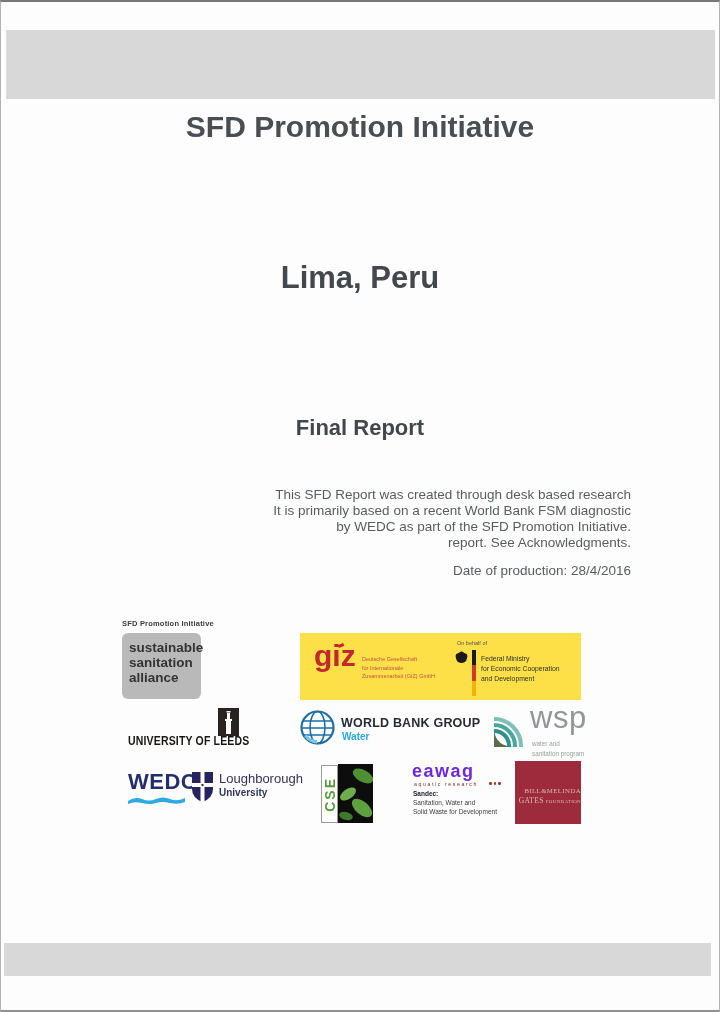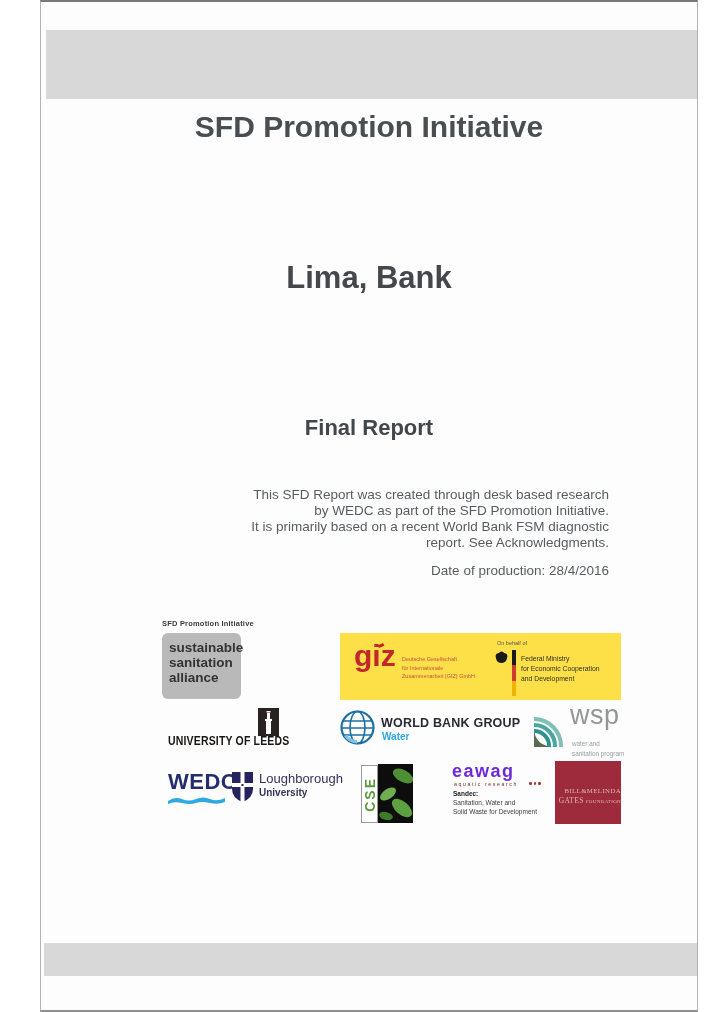--- a/index.html
+++ b/index.html
@@ -1,21 +1,20 @@
 <!DOCTYPE html>
 <html><head>
 <meta charset="utf-8">
 <style>
   html,body{margin:0;padding:0;background:#ffffff;}
   .page{
-    position:relative;width:658px;height:1012px;background:#fdfdfd;
+    position:relative;width:720px;height:1012px;background:#fdfdfd;
     font-family:"Liberation Sans",sans-serif;box-sizing:border-box;
     border:1px solid #b3b3b3;border-top:2px solid #787878;border-bottom:2px solid #8f8f8f;
     overflow:hidden;
-    margin-left:40px;
   }
   .abs{position:absolute;}
   .band{background:#d8d8d8;}
   .title{left:0;right:0;top:108px;text-align:center;font-size:30px;font-weight:bold;color:#494e53;margin:0;}
   .city{left:0;right:0;top:258px;text-align:center;font-size:31px;font-weight:bold;color:#44484d;margin:0;}
   .report-type{left:0;right:0;top:413px;text-align:center;font-size:22px;font-weight:bold;color:#43474b;margin:0;}
   .desc{right:88px;top:485px;width:420px;text-align:right;font-size:13.5px;color:#595c5f;line-height:16px;}
   .dates{right:88px;top:561px;width:420px;text-align:right;font-size:13.5px;color:#595c5f;line-height:16px;}
 
   
@@ -35,21 +34,21 @@
   .ministry{position:absolute;left:181px;top:21px;font-size:6.8px;color:#2e2e2e;line-height:1.5;}
 
   
   .leeds-box{left:217px;top:706px;width:21px;height:28px;background:#282220;}
   .leeds-text{left:127px;top:732px;font-size:12.5px;font-weight:bold;color:#191512;letter-spacing:.2px;
     transform:scaleX(.84);transform-origin:left top;white-space:nowrap;}
   .wb-globe{left:298px;top:707px;}
   .wb-name{left:340px;top:714px;font-size:12.5px;font-weight:800;color:#272b36;letter-spacing:.2px;white-space:nowrap;}
   .wb-water{left:341px;top:729px;font-size:10px;font-weight:bold;color:#2da7e0;}
   .wsp-icon{left:491px;top:709px;}
-  .wsp-word{left:529px;top:700px;font-size:27px;color:#939698;letter-spacing:.5px;line-height:1;}
+  .wsp-word{left:529px;top:700px;font-size:31px;color:#939698;letter-spacing:.5px;line-height:1;}
   .wsp-sub{left:531px;top:737px;font-size:6.3px;color:#9aa0a0;line-height:1.55;}
 
   
   .wedc-word{left:127px;top:769px;font-size:22px;font-weight:800;color:#242e6f;letter-spacing:.5px;line-height:1;}
   .wedc-wave{left:127px;top:793px;}
   .lboro-shield{left:190px;top:769px;}
   .lboro-l1{left:218px;top:770px;font-size:13px;font-weight:normal;color:#33335c;line-height:1.1;}
   .lboro-l2{left:218px;top:785px;font-size:10px;font-weight:600;color:#33335c;line-height:1.1;}
   .cse-letters{left:320px;top:763px;width:17px;height:58px;border:1px solid #9a9a9a;box-sizing:border-box;
     display:flex;align-items:center;justify-content:center;background:#fff;}
@@ -69,27 +68,27 @@
   .gates-l2{font-size:7.5px;letter-spacing:.3px;font-variant:small-caps;line-height:1.3;}
 </style>
 </head>
 <body>
 
 <div class="page">
 
   <div class="abs band" style="left:5px;top:28px;width:709px;height:69px;"></div>
 
   <h1 class="abs title">SFD Promotion Initiative</h1>
-  <h2 class="abs city">Lima, Bank</h2>
+  <h2 class="abs city">Lima, Peru</h2>
   <h3 class="abs report-type">Final Report</h3>
 
   <div class="abs desc">
     <div>This SFD Report was created through desk based research</div>
+    <div>It is primarily based on a recent World Bank FSM diagnostic</div>
     <div>by WEDC as part of the SFD Promotion Initiative.</div>
-    <div>It is primarily based on a recent World Bank FSM diagnostic</div>
     <div>report. See Acknowledgments.</div>
   </div>
 
   <div class="abs dates">
     <div>Date of production: 28/4/2016</div>
   </div>
 
   <div class="abs susana-label">SFD Promotion Initiative</div>
   <div class="abs susana-box">
     <div>sustainable</div>

